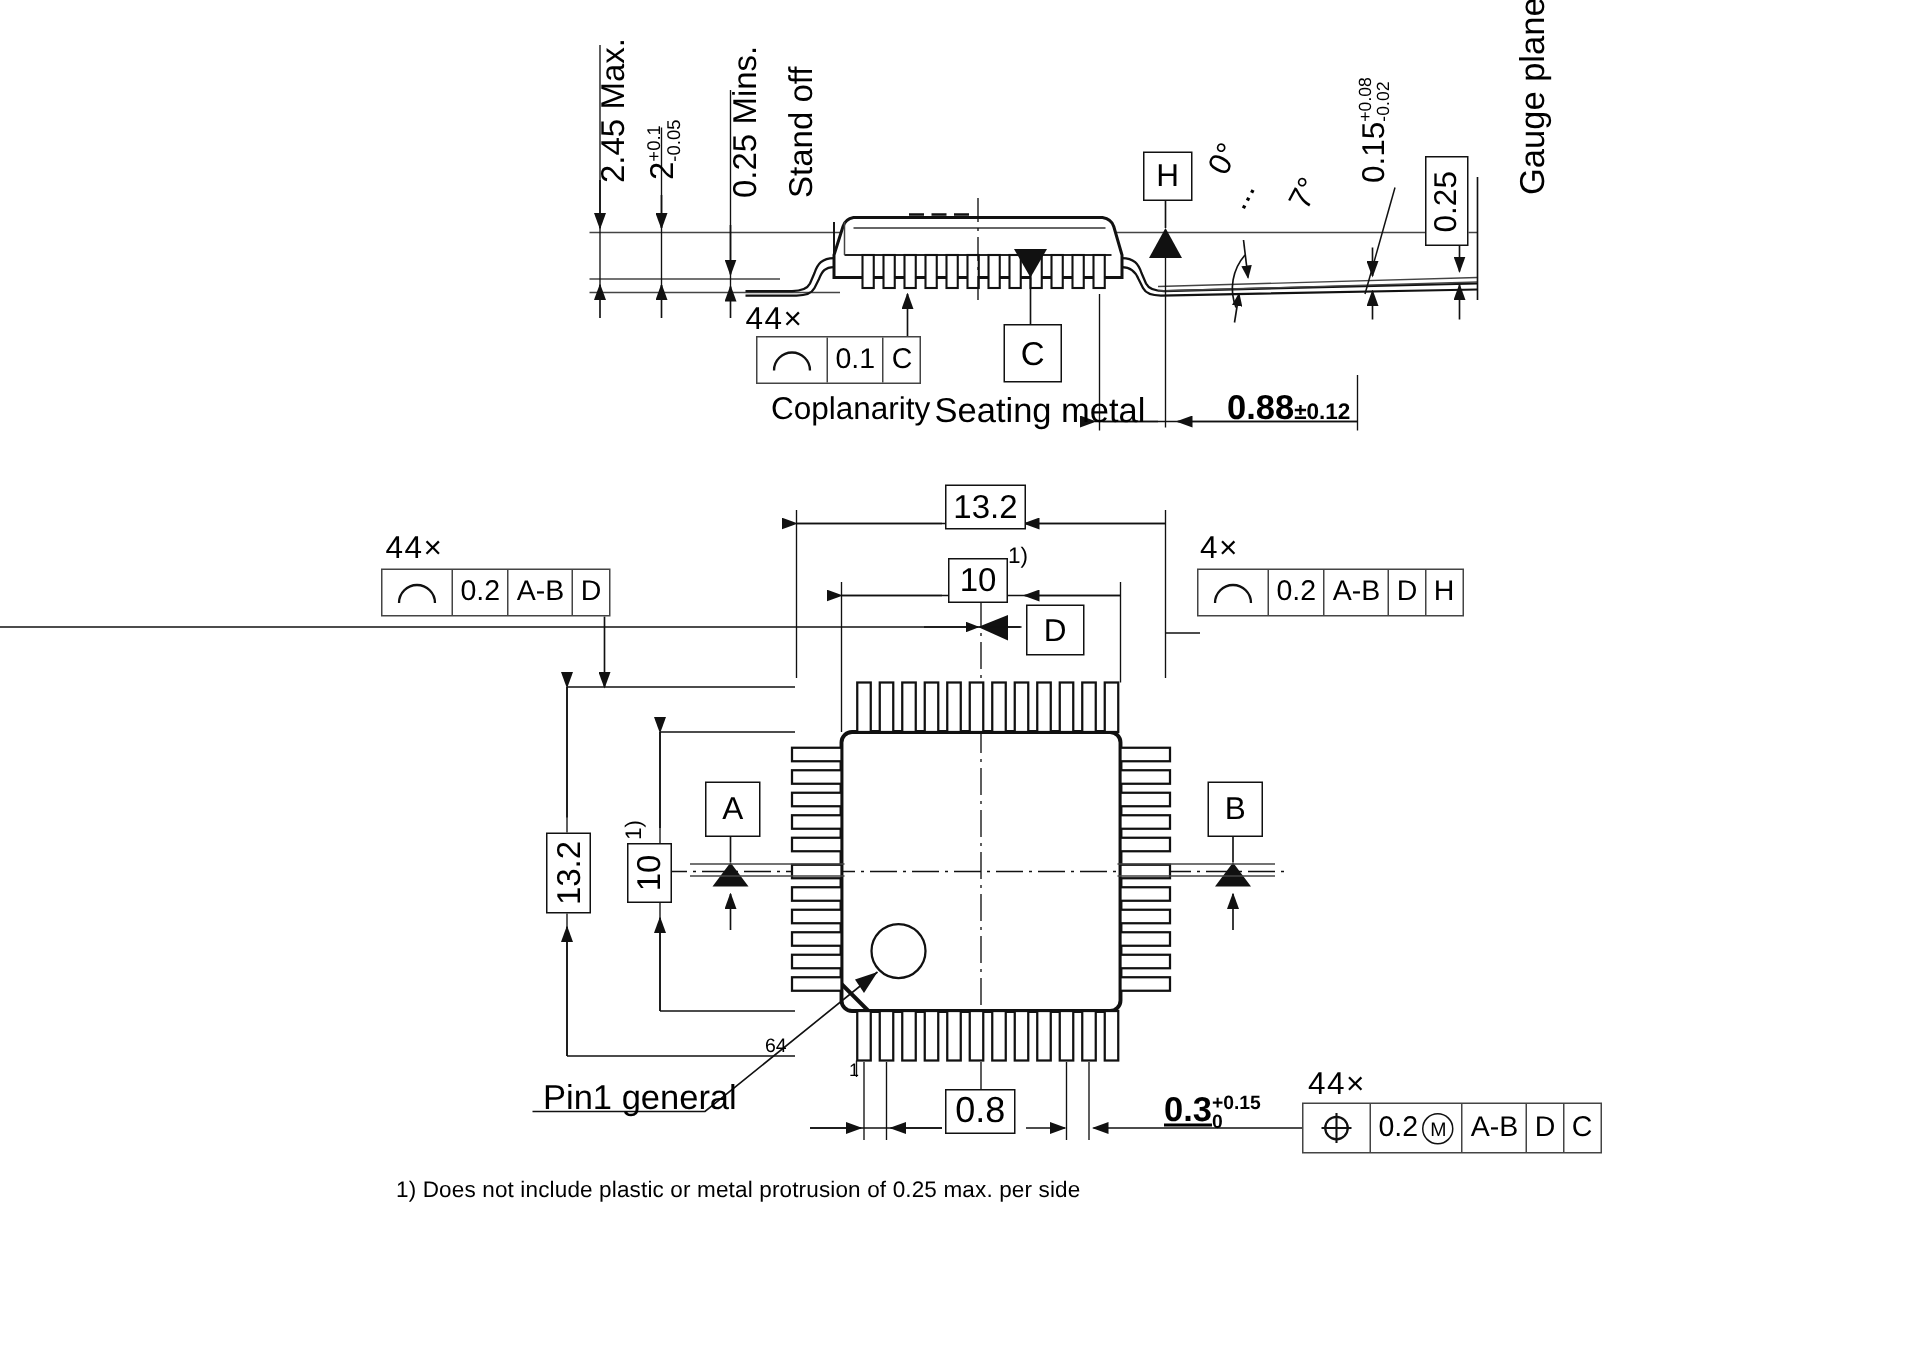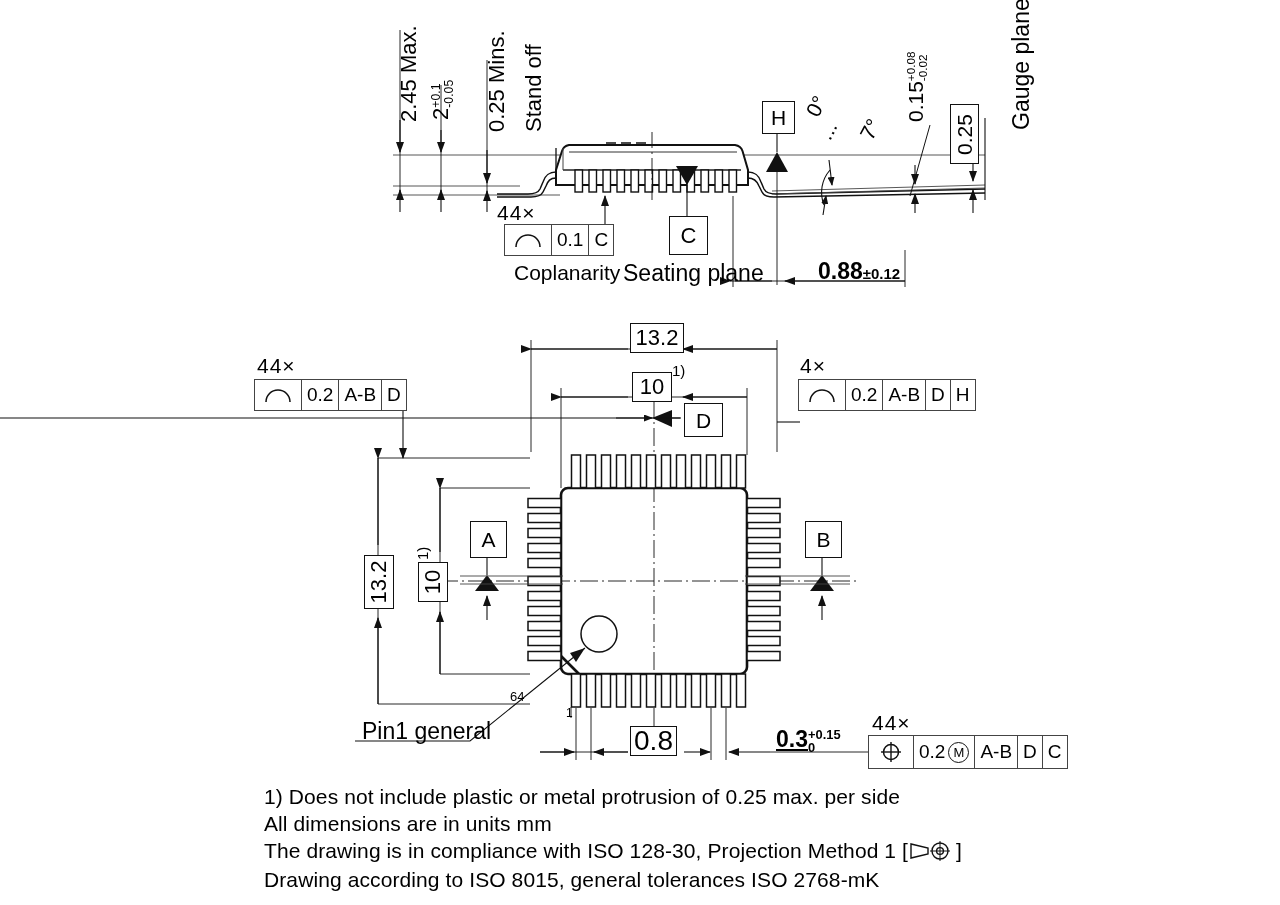--- a/index.html
+++ b/index.html
@@ -10,21 +10,21 @@
   
   .tx{position:absolute;white-space:nowrap;color:#000;line-height:1;}
   .vert{transform-origin:0 0;}
   .box{position:absolute;border:1.6px solid #111;background:#fff;
        display:flex;align-items:center;justify-content:center;line-height:1;}
   .fcf{position:absolute;display:flex;border:1.6px solid #444;background:#fff;
        align-items:stretch;}
   .fcf > div{display:flex;align-items:center;justify-content:center;
        border-right:1.6px solid #444;padding:0 5px;}
   .fcf > div:last-child{border-right:none;}
-  .note{position:absolute;font-size:21px;letter-spacing:.1px;}
+  .note{position:absolute;font-size:15px;letter-spacing:.1px;}
   .tolstack{display:inline-flex;flex-direction:column;justify-content:center;
        vertical-align:middle;line-height:1.02;}
   .tolstack span{font-size:.56em;}
   .lbl-small{font-size:13px;margin-top:40px;}
 </style>
 </head>
 <body>
 
 <div class="stage">
 
@@ -283,21 +283,21 @@
         </svg>
     </div>
     <div>0.1</div>
     <div style="min-width:10px;">C</div>
   </div>
 
   <div class="tx" style="left:514px;top:262px;font-size:21px;">Coplanarity</div>
 
   <div class="box" style="left:669px;top:216px;width:37px;height:37px;font-size:22px;">C</div>
 
-  <div class="tx" style="left:623px;top:262px;font-size:23px;">Seating plane</div>
+  <div class="tx" style="left:623px;top:262px;font-size:23px;">Seating metal</div>
 
   <div class="box" style="left:762px;top:101px;width:31px;height:31px;font-size:21px;">H</div>
 
   <div class="tx" style="left:802px;top:110px;font-size:21px;transform:rotate(-62deg);transform-origin:0 0;">0°</div>
   <div class="tx" style="left:814px;top:133px;font-size:21px;transform:rotate(-62deg);transform-origin:0 0;">...</div>
   <div class="tx" style="left:856px;top:133px;font-size:21px;transform:rotate(-62deg);transform-origin:0 0;">7°</div>
 
   <div class="tx" style="left:905px;top:122px;font-size:21px;transform:rotate(-90deg);transform-origin:0 0;">
     <span>0.15</span><span class="tolstack">
         <span>+0.08</span>
@@ -358,21 +358,21 @@
 
   <div class="box" style="left:684px;top:403px;width:37px;height:32px;font-size:21px;">D</div>
   <div class="box" style="left:470px;top:521px;width:35px;height:35px;font-size:21px;">A</div>
   <div class="box" style="left:805px;top:521px;width:35px;height:35px;font-size:21px;">B</div>
 
   <div class="tx lbl-small" style="left:510px;top:650px;">64</div>
   <div class="tx" style="left:566px;top:707px;font-size:12px;">1</div>
 
   <div class="tx" style="left:362px;top:720px;font-size:23px;">Pin1 general</div>
 
-  <div class="box" style="left:630px;top:726px;width:45px;height:28px;font-size:28px;">0.8</div>
+  <div class="box" style="left:630px;top:726px;width:45px;height:28px;font-size:24px;">0.8</div>
 
   <div class="tx" style="left:776px;top:728px;font-size:23px;">
     <span style="font-weight:600;text-decoration:underline;">0.3</span><span class="tolstack">
         <span style="font-weight:600;">+0.15</span>
         <span style="font-weight:600;">0</span>
       </span>
   </div>
 
   <div class="tx" style="left:872px;top:712px;font-size:21px;letter-spacing:1px;">44×</div>
 
@@ -389,29 +389,14 @@
       <span style="display:inline-flex;align-items:center;justify-content:center;
                    width:19px;height:19px;border:1.5px solid #111;border-radius:50%;
                    font-size:13px;line-height:1;">M</span>
     </div>
     <div>A-B</div>
     <div style="min-width:10px;">D</div>
     <div style="min-width:10px;">C</div>
   </div>
 
   <div class="note" style="left:264px;top:785px;">1) Does not include plastic or metal protrusion of 0.25 max. per side</div>
-  <div class="note" style="left:264px;top:812px;">All dimensions are in units mm</div>
-  <div class="note" style="left:264px;top:839px;display:flex;align-items:center;">
-    <span>The drawing is in compliance with ISO 128-30, Projection Method 1 [</span>
-    <span style="display:inline-flex;margin:0 1px;">
-      <svg width="46" height="22" viewBox="0 0 46 22">
-        <path d="M2,4 L2,18 L19,14 L19,8 Z" fill="none" stroke="#111" stroke-width="1.4"></path>
-        <circle cx="31" cy="11" r="8" fill="none" stroke="#111" stroke-width="1.4"></circle>
-        <circle cx="31" cy="11" r="3.4" fill="none" stroke="#111" stroke-width="1.4"></circle>
-        <line x1="31" y1="1" x2="31" y2="21" stroke="#111" stroke-width="1"></line>
-        <line x1="21" y1="11" x2="41" y2="11" stroke="#111" stroke-width="1"></line>
-      </svg>
-    </span>
-    <span>]</span>
-  </div>
-  <div class="note" style="left:264px;top:868px;">Drawing according to ISO 8015, general tolerances ISO 2768-mK</div>
 
 </div>
 
 </body></html>

